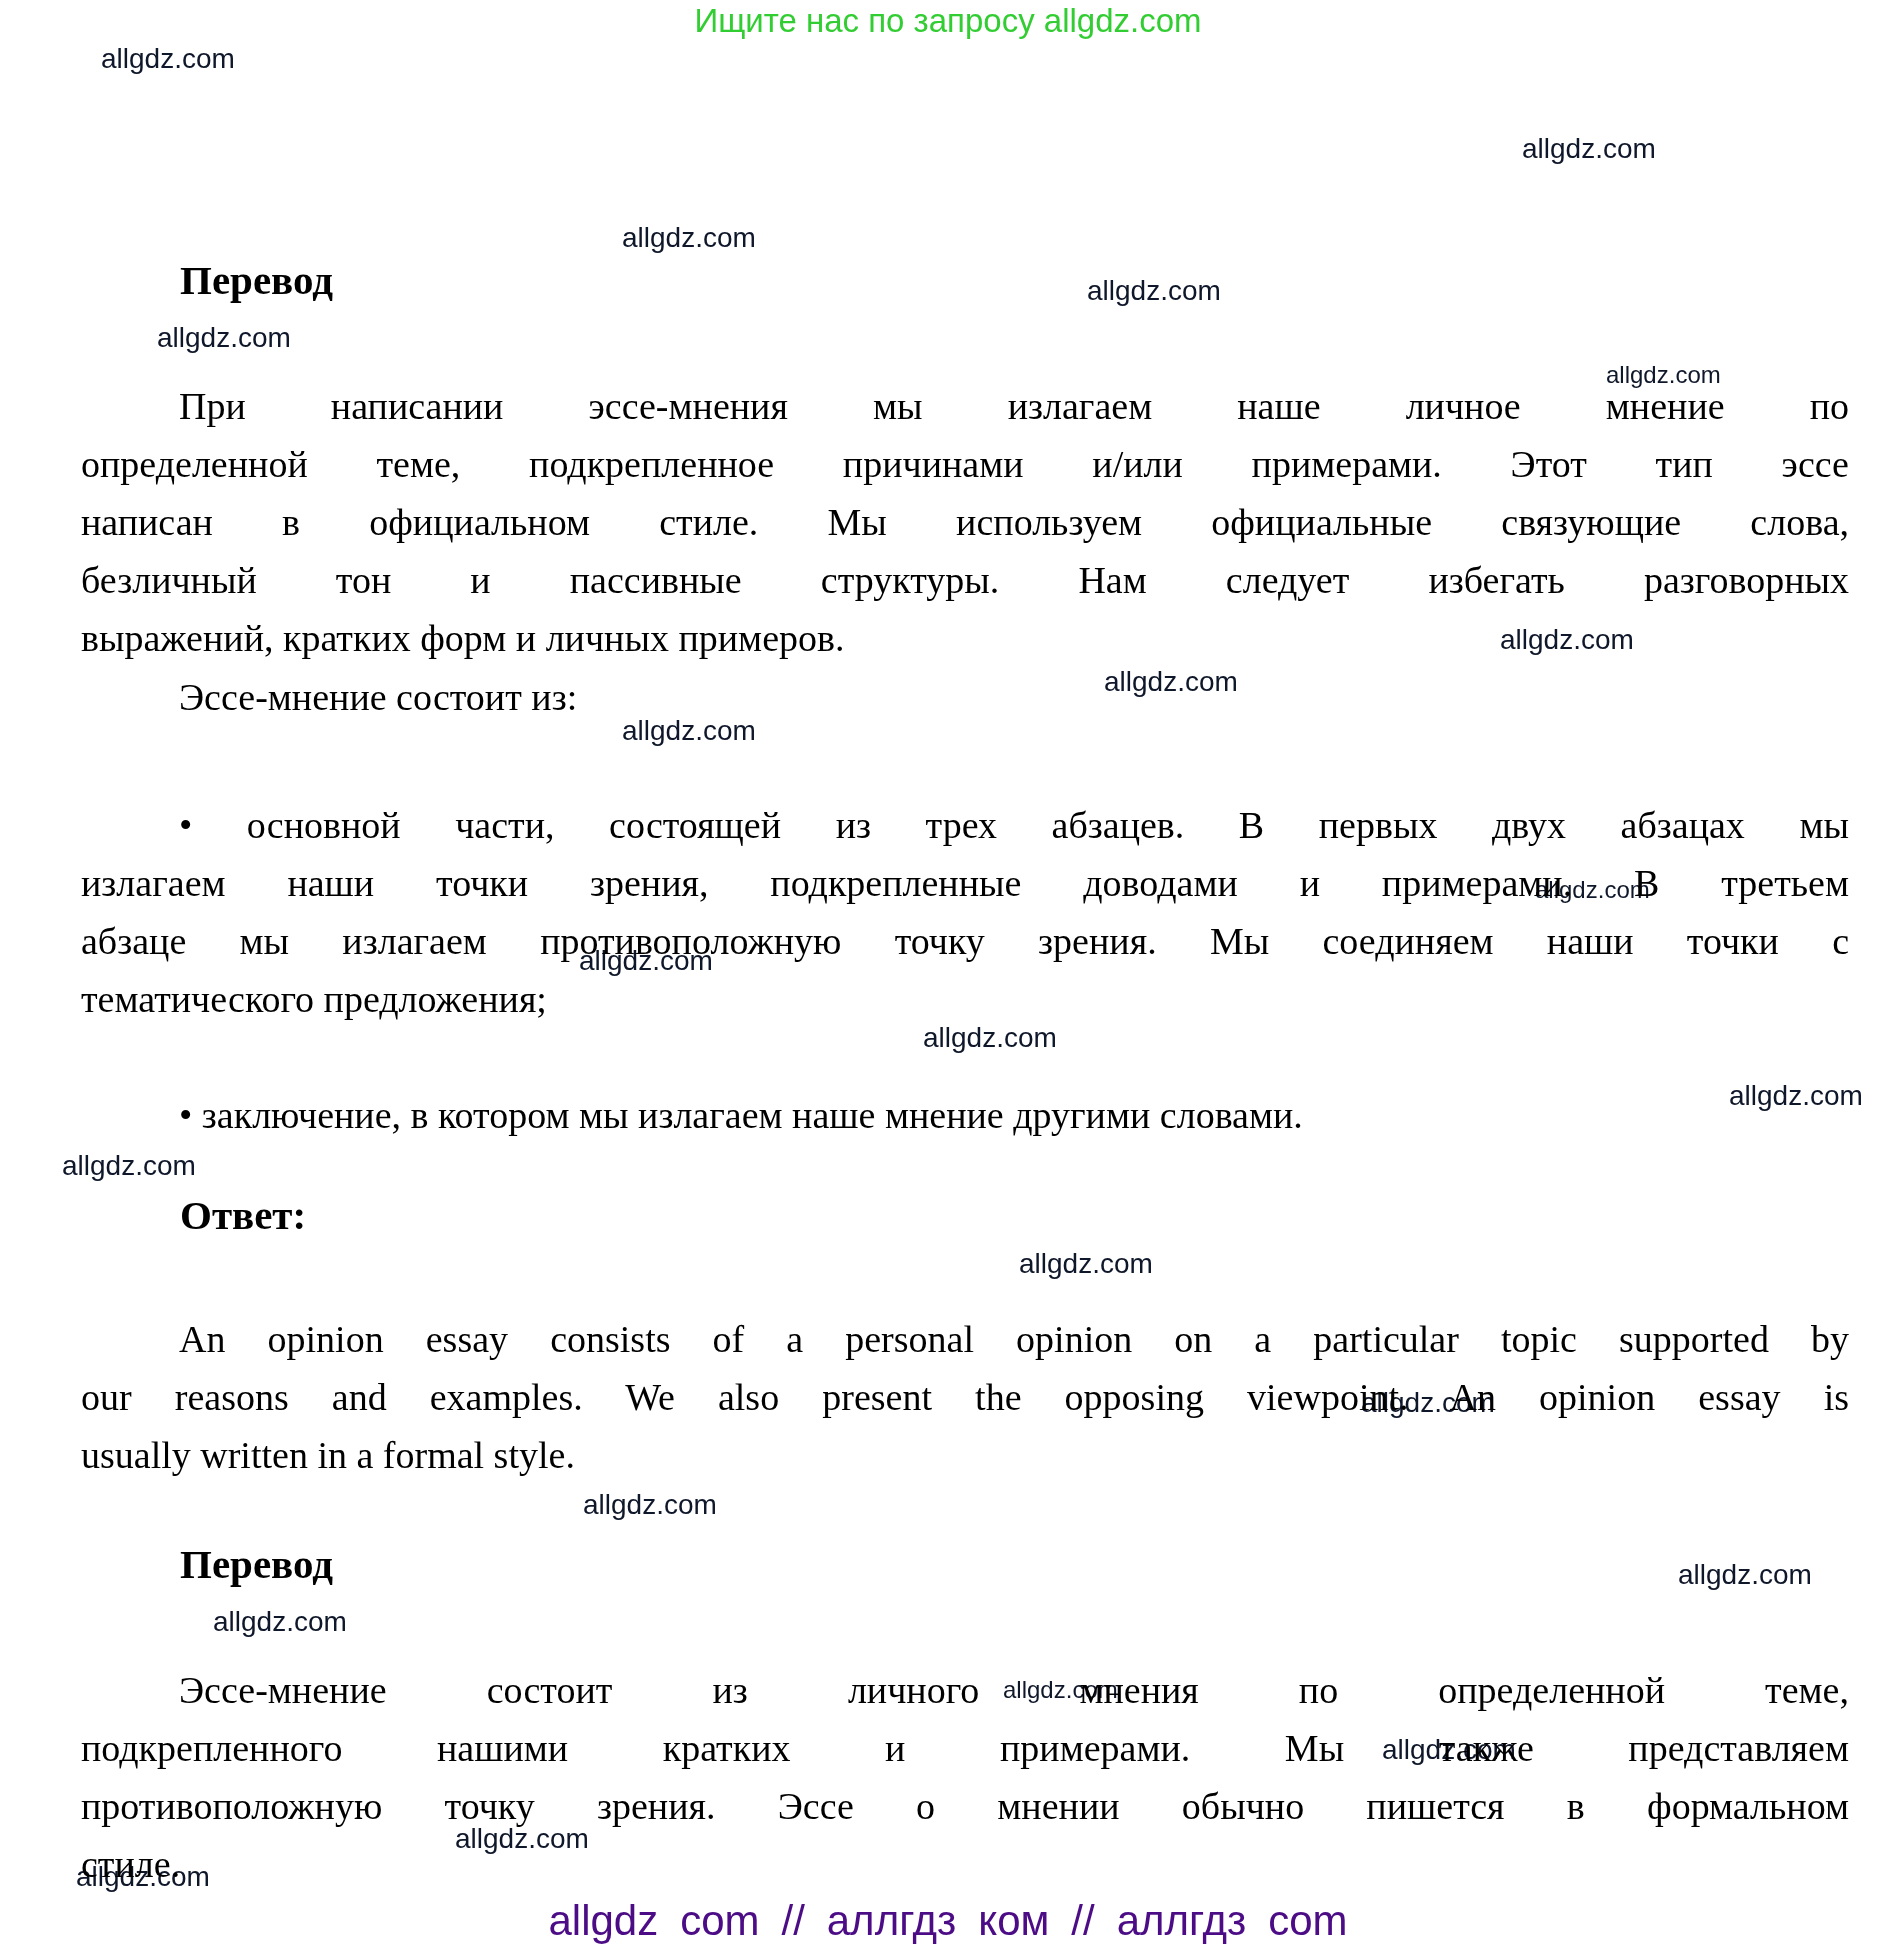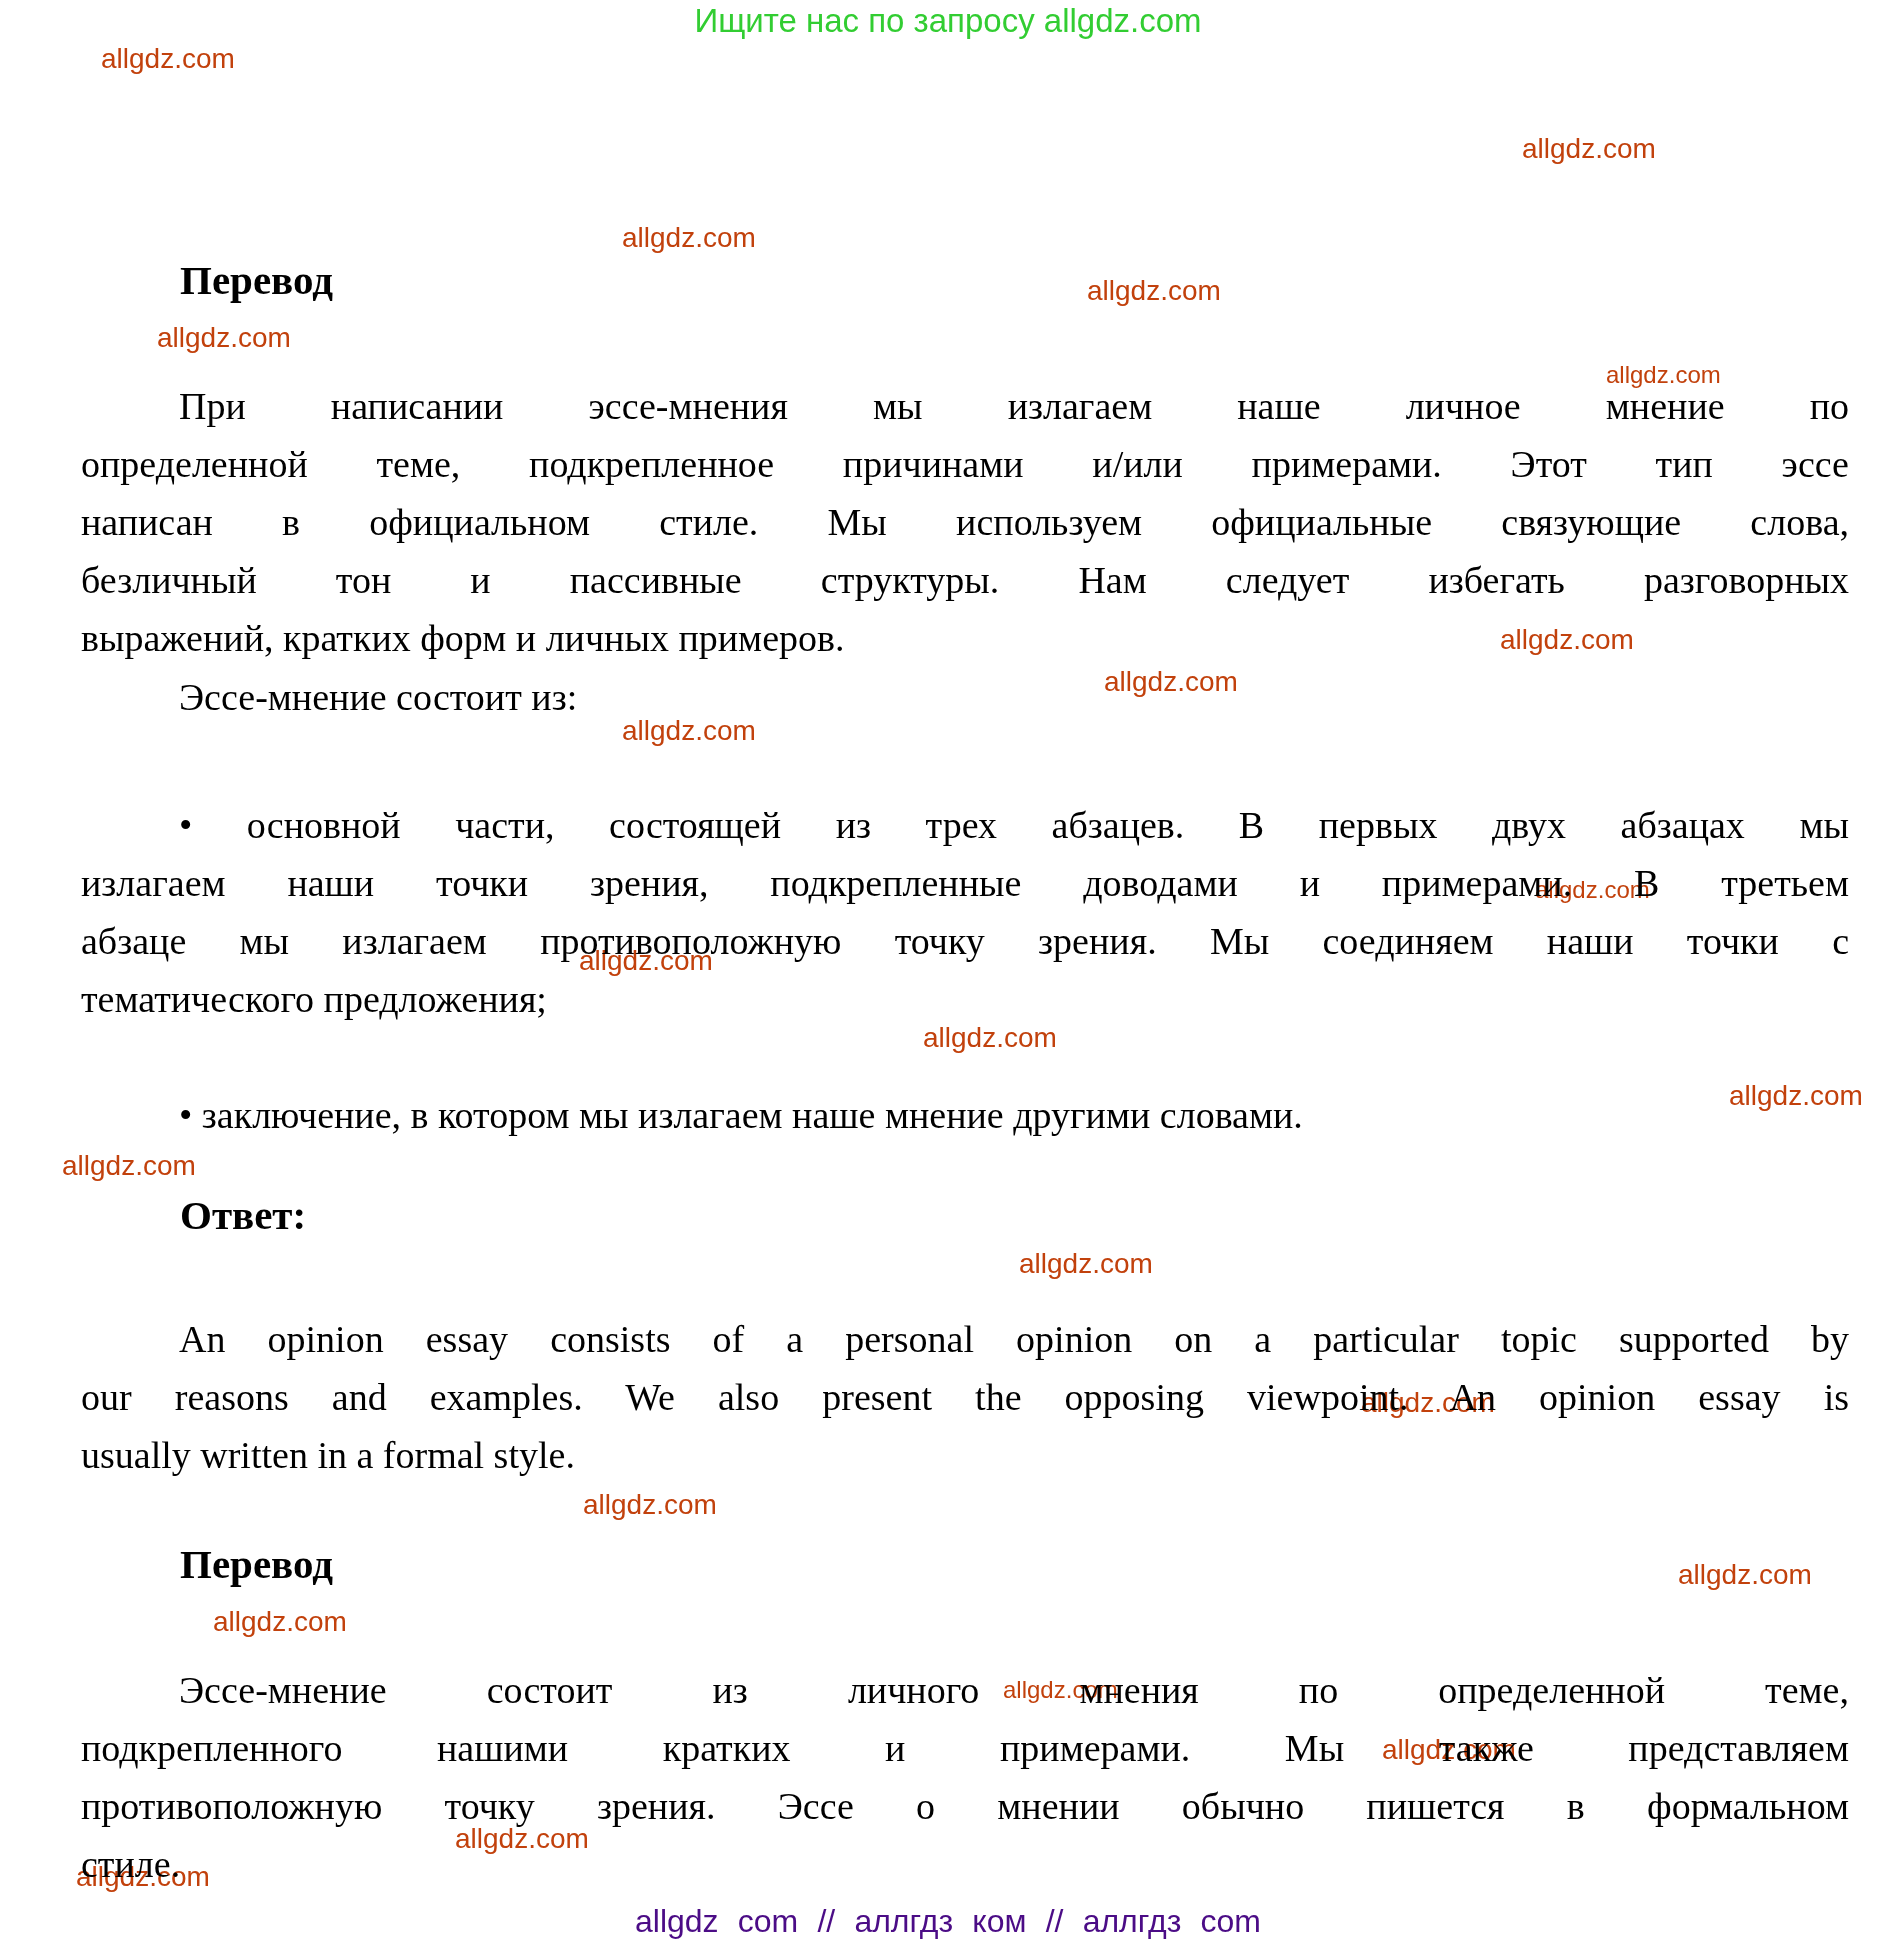--- a/index.html
+++ b/index.html
@@ -40,31 +40,31 @@
     position: absolute;
     left: 180px;
     font-size: 41px;
     font-weight: bold;
     line-height: 46px;
   }
   
   .wm {
     position: absolute;
     font-family: "Liberation Sans", sans-serif;
-    color: #c2410c;
+    color: #0f172a;
     line-height: 1;
     white-space: nowrap;
   }
   
   .links {
     position: absolute;
     top: 1902px; left: 0; width: 100%;
     text-align: center;
     font-family: "Liberation Sans", sans-serif;
-    font-size: 32px;
+    font-size: 42px;
     line-height: 38px;
     color: #4B0C86;
     word-spacing: 10.3px;
   }
 </style>
 </head>
 <body>
 
 <div class="page">
 

